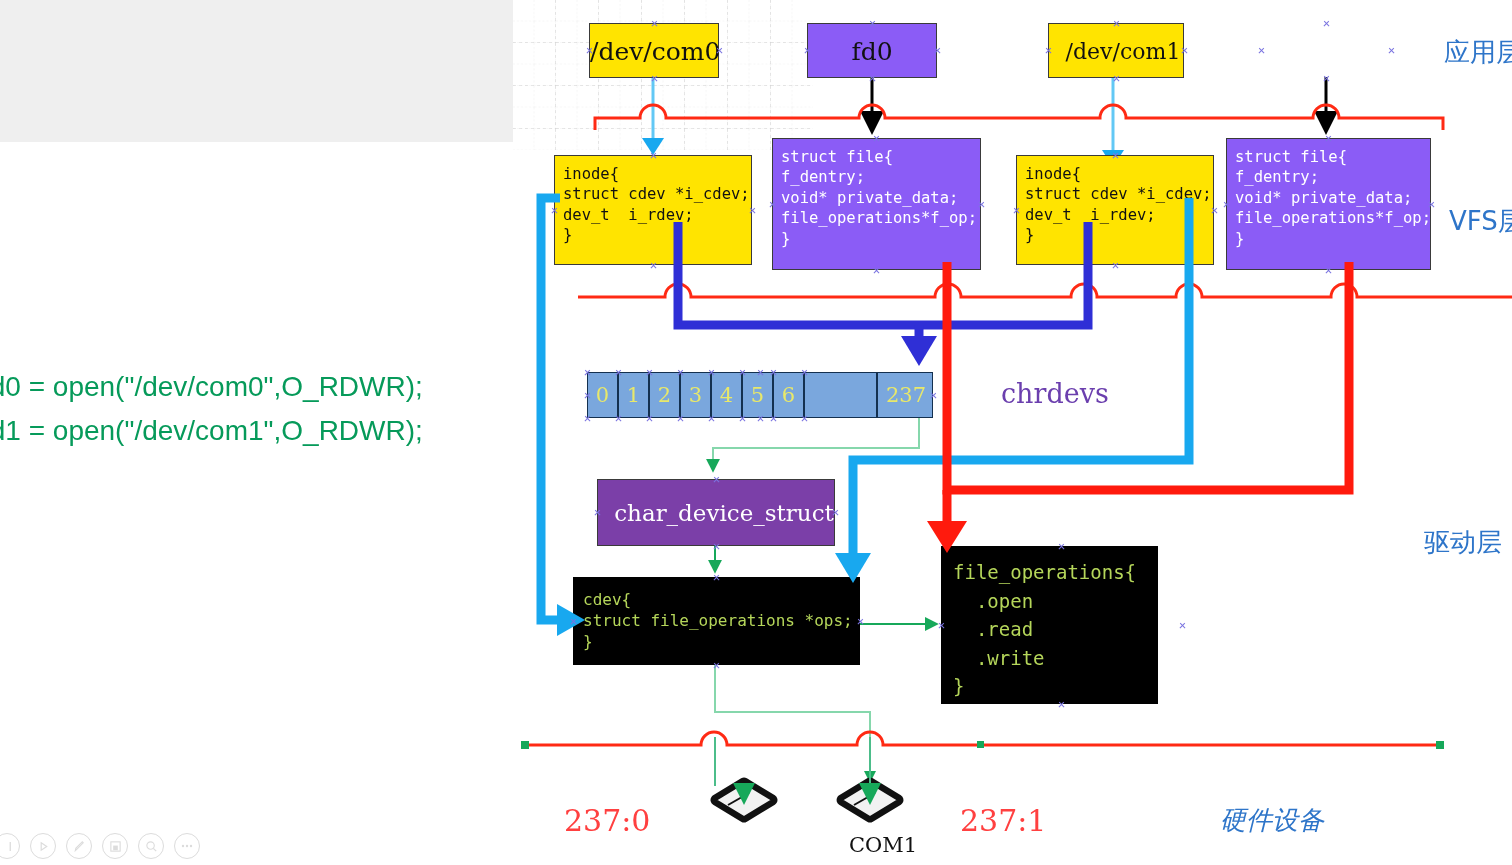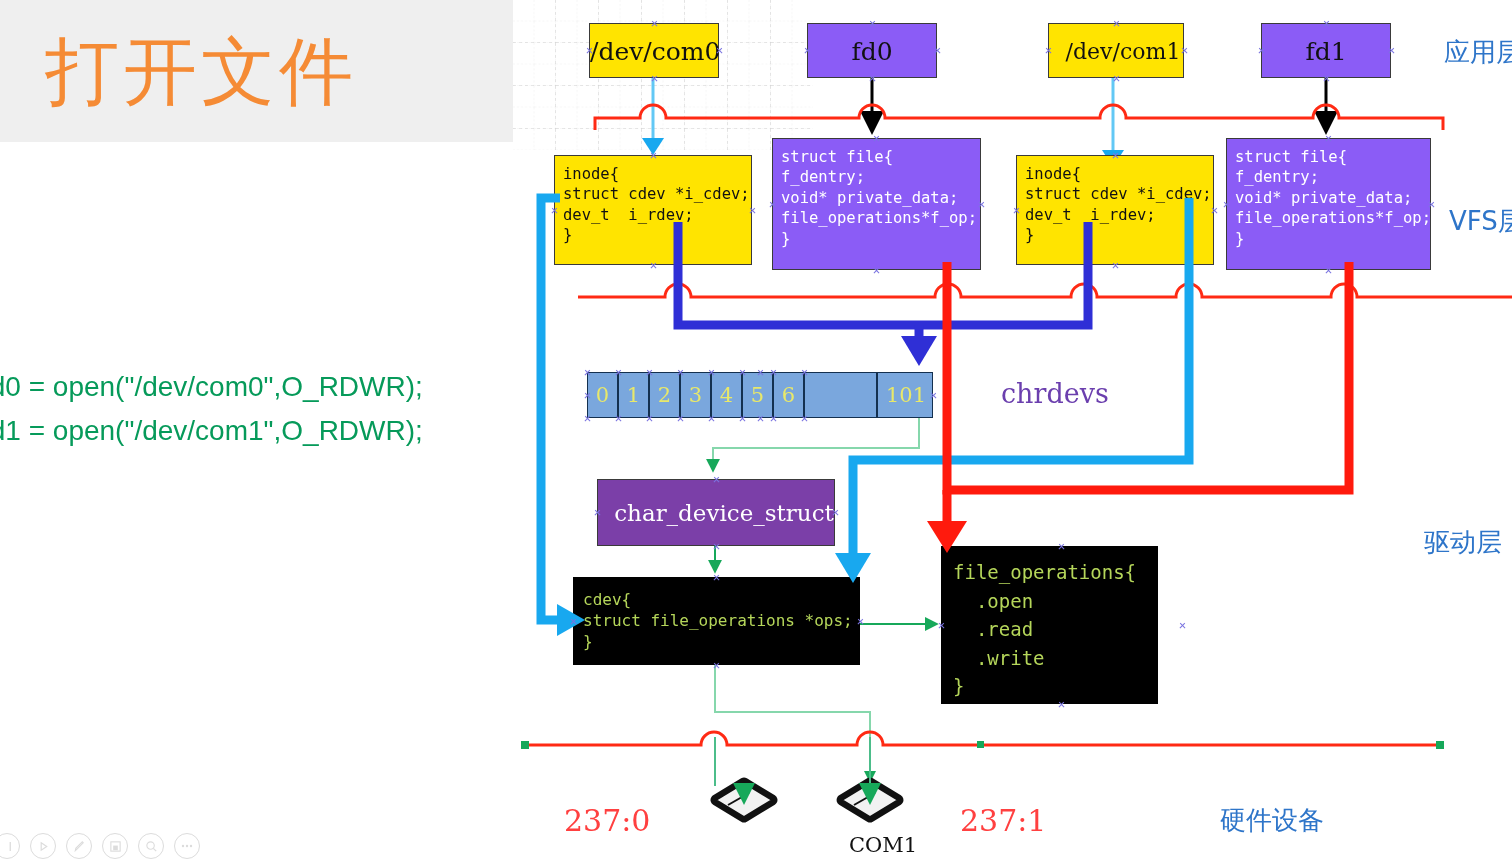--- a/index.html
+++ b/index.html
@@ -142,23 +142,20 @@
 
     <div class="node yellow" style="left:76px; top:23px; width:130px; height:55px;">
       <div class="txt" style="font-size:25px; color:#111; line-height:55px; font-family:'DejaVu Serif',serif;">/dev/com0</div>
     </div>
     <div class="node green" style="left:294px; top:23px; width:130px; height:55px;">
       <div class="txt" style="font-size:25px; color:#111; text-align:center; line-height:55px; font-family:'DejaVu Serif',serif;">fd0</div>
     </div>
     <div class="node yellow" style="left:535px; top:23px; width:136px; height:55px;">
       <div class="txt" style="font-size:22px; color:#111; text-align:center; line-height:55px; font-family:'DejaVu Serif',serif;margin-left:14px;">/dev/com1</div>
     </div>
-    <div class="node green" style="left:748px; top:23px; width:130px; height:55px;">
-      <div class="txt" style="font-size:25px; color:#111; text-align:center; line-height:55px; font-family:'DejaVu Serif',serif;">fd1</div>
-    </div>
 
     <div class="node yellow" style="left:41px; top:155px; width:198px; height:110px;">
       <div class="txt" style="font-size:15.5px; color:#111; padding:8px 0 0 8px;">inode{
 struct cdev *i_cdev;
 dev_t  i_rdev;
 }</div>
     </div>
     <div class="node green" style="left:259px; top:138px; width:209px; height:132px;">
       <div class="txt" style="font-size:15.5px; color:#fff; padding:8px 0 0 8px;">struct file{
 f_dentry;
@@ -182,21 +179,21 @@
 
     <div class="node cellrow" style="left:74px; top:372px; width:346px; height:46px; border:1.5px solid #14304f;">
         <div class="cell" style="left: 0px; width: 31px;">0</div>
         <div class="cell" style="left: 31px; width: 31px;">1</div>
         <div class="cell" style="left: 62px; width: 31px;">2</div>
         <div class="cell" style="left: 93px; width: 31px;">3</div>
         <div class="cell" style="left: 124px; width: 31px;">4</div>
         <div class="cell" style="left: 155px; width: 31px;">5</div>
         <div class="cell" style="left: 186px; width: 31px;">6</div>
         <div class="cell" style="left: 217px; width: 73px;"></div>
-        <div class="cell" style="left: 290px; width: 56px; border-right: none;">101</div>
+        <div class="cell" style="left: 290px; width: 56px; border-right: none;">237</div>
       </div>
     <div id="chrdevs-label" style="left:488px; top:378px;text-align:right;">chrdevs</div>
 
     <div class="node purple" style="left:84px; top:479px; width:238px; height:67px;">
       <div class="txt" style="font-size:23px; color:#fff; text-align:center; line-height:67px; font-family:'DejaVu Serif',serif;">char_device_struct</div>
     </div>
 
     <div class="node black" style="left:60px; top:577px; width:287px; height:88px; border:none;">
       <div class="txt" style="font-size:16px; color:#b5d65a; padding:12px 0 0 10px;">cdev{
 struct file_operations *ops;
@@ -246,21 +243,21 @@
     </svg>
 
     <div class="devname" style="left:179px; top:833px;margin-top:44px;">COM0</div>
     <div class="devname" style="left:336px; top:833px;">COM1</div>
     <div class="majorlbl" style="left:51px; top:803px;">237:0</div>
     <div class="majorlbl" style="left:447px; top:803px;">237:1</div>
 
     <div class="layer-label" style="left:931px; top:35px;">应用层</div>
     <div class="layer-label" style="left:936px; top:204px;">VFS层</div>
     <div class="layer-label" style="left:911px; top:525px;">驱动层</div>
-    <div class="layer-label" style="left:707px; top:803px;">硬件设备</div>
+    <div class="layer-label" style="left:707px; top:803px;font-style:italic;">硬件设备</div>
 
   <div class="hdl" style="left: 137.5px; top: 19.5px;"></div>
       <div class="hdl" style="left: 137.5px; top: 74.5px;"></div>
       <div class="hdl" style="left: 72.5px; top: 47px;"></div>
       <div class="hdl" style="left: 202.5px; top: 47px;"></div>
       <div class="hdl" style="left: 355.5px; top: 19.5px;"></div>
       <div class="hdl" style="left: 355.5px; top: 74.5px;"></div>
       <div class="hdl" style="left: 290.5px; top: 47px;"></div>
       <div class="hdl" style="left: 420.5px; top: 47px;"></div>
       <div class="hdl" style="left: 599.5px; top: 19.5px;"></div>
@@ -316,21 +313,20 @@
       <div class="hdl" style="left: 225.5px; top: 368.5px;"></div>
       <div class="hdl" style="left: 225.5px; top: 414.5px;"></div>
       <div class="hdl" style="left: 256.5px; top: 368.5px;"></div>
       <div class="hdl" style="left: 256.5px; top: 414.5px;"></div>
       <div class="hdl" style="left: 287.5px; top: 368.5px;"></div>
       <div class="hdl" style="left: 287.5px; top: 414.5px;"></div>
     </div>
 
   <div id="left-pane">
     <div id="title-band"></div>
-    <div id="page-title">打开文件</div>
     <div class="code-line" id="code-0">fd0 = open("/dev/com0",O_RDWR);</div>
     <div class="code-line" id="code-1">fd1 = open("/dev/com1",O_RDWR);</div>
 
     <div id="toolbar">
       <div class="tb-btn">
         <svg width="11" height="11" viewBox="0 0 12 12">
             <path d="M9 1 L9 11" stroke="#dcdcdc" stroke-width="1.4" fill="none"></path>
           </svg>
       </div>
       <div class="tb-btn">

